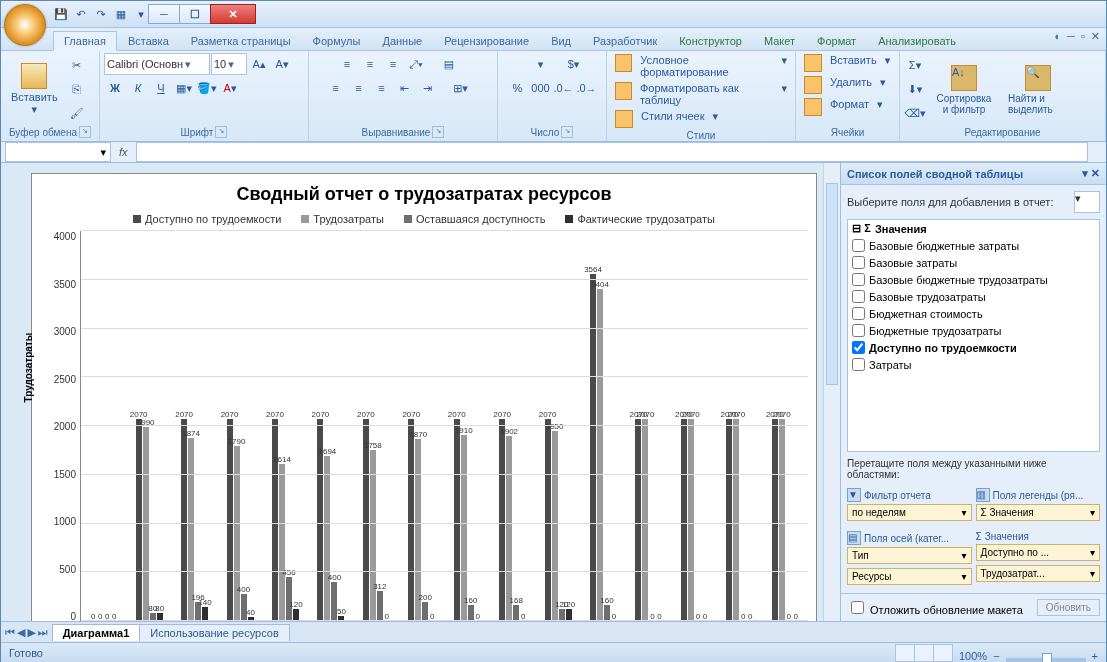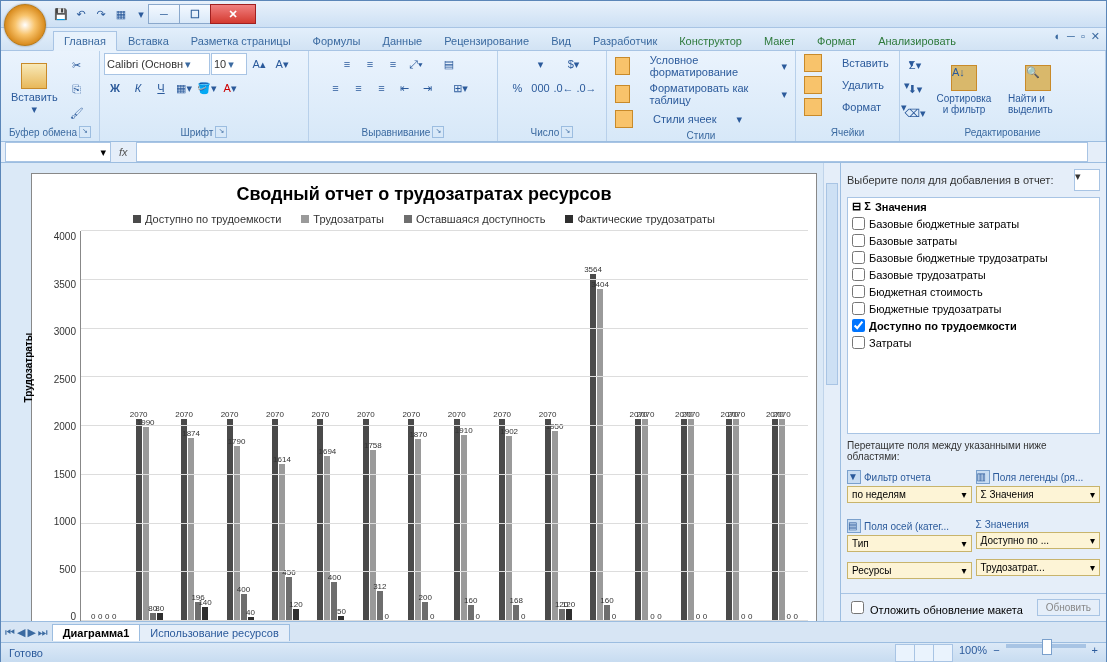--- a/index.html
+++ b/index.html
@@ -24,21 +24,21 @@
 .group-label{text-align:center;color:#3b6aa0;font-size:10px;padding:1px 0;display:flex;justify-content:center;align-items:center;gap:2px}
 .group-label .launcher{width:10px;height:10px;border:1px solid #9cbde0;font-size:7px;line-height:8px;color:#3b6aa0}
 .big-btn{display:flex;flex-direction:column;align-items:center;padding:2px 6px;color:#2b5a9b}
 .big-btn .ico{width:24px;height:24px;background:#f8c36b;border:1px solid #c88a2a;margin-bottom:2px}
 .big-btn .ico.paste{background:linear-gradient(#f8e9b8,#e8b85a)}
 .small-row{display:flex;gap:1px}
 .ribbtn{width:20px;height:20px;border:1px solid transparent;display:flex;align-items:center;justify-content:center;color:#2b5a9b;font-size:11px}
 .font-combo{height:20px;border:1px solid #a8c4e4;background:#fff;display:flex;align-items:center;padding:0 2px;font-size:11px;color:#333}
 .font-combo .dd{color:#3b6aa0;margin-left:2px}
 .stackv{display:flex;flex-direction:column;gap:2px}
-.menu-item{display:flex;align-items:center;gap:20px;color:#2b5a9b;padding:1px 4px;font-size:11px}
+.menu-item{display:flex;align-items:flex-start;gap:8px;color:#2b5a9b;padding:1px 4px;font-size:11px}
 .menu-item .ico16{width:16px;height:16px;background:#f8c36b;border:1px solid #c88a2a}
 .formula-bar{height:20px;background:#e5eef9;border-bottom:1px solid #9cbde0;display:flex;align-items:center}
 .name-box{width:100px;height:18px;background:#fff;border:1px solid #a8c4e4;margin-left:4px;display:flex;align-items:center;justify-content:flex-end;padding-right:4px}
 .fx{padding:0 8px;color:#555;font-style:italic}
 .formula-input{flex:1;height:18px;background:#fff;border:1px solid #a8c4e4;margin-right:18px}
 .content{flex:1;display:flex;overflow:hidden;background:#fff}
 .chart-area{flex:1;background:#dbe9f7;padding:10px 6px 6px 30px;position:relative;overflow:hidden}
 .chart-sheet{background:#fff;border:1px solid #888;height:100%;display:flex;flex-direction:column;padding:6px 8px}
 .chart-title{text-align:center;font-weight:bold;font-size:18px;color:#000;padding:4px 0 8px}
 .legend{display:flex;justify-content:center;gap:20px;font-size:11px;color:#333;margin-bottom:6px}
@@ -60,29 +60,29 @@
 .field-list{flex:1;overflow:auto;background:#fff;margin:0 6px;border:1px solid #a8c4e4}
 .field-item{display:flex;align-items:center;gap:4px;padding:2px 4px;border-bottom:0}
 .field-item.group-hdr{font-weight:bold}
 .field-item input{margin:0}
 .field-item.sel{font-weight:bold}
 .drag-hint{padding:6px;color:#333;font-size:10px}
 .drop-areas{display:grid;grid-template-columns:1fr 1fr;grid-template-rows:auto auto;gap:4px;padding:0 6px 4px}
 .drop-box{border:0;}
 .drop-box .hdr{display:flex;align-items:center;gap:3px;color:#2b5a9b;font-size:10px;padding:2px 0}
 .drop-box .hdr .ico12{width:12px;height:12px;background:#c9ddf2;border:1px solid #7aa0cc}
-.drop-box .val{background:#fdf4d6;border:1px solid #c8b46c;padding:2px 4px;font-size:10px;display:flex;justify-content:space-between;align-items:center;margin-bottom:10px}
+.drop-box .val{background:#fdf4d6;border:1px solid #c8b46c;padding:2px 4px;font-size:10px;display:flex;justify-content:space-between;align-items:center;margin-bottom:4px}
 .tp-footer{display:flex;align-items:center;justify-content:space-between;padding:4px 6px;border-top:1px solid #a8c4e4}
 .tp-footer button{font-size:10px;padding:2px 8px;border:1px solid #a8c4e4;background:#e5eef9;color:#888}
 .sheet-tabs{height:20px;background:#d7e5f4;border-top:1px solid #9cbde0;display:flex;align-items:center;font-size:11px}
 .sheet-tabs .nav{display:flex;gap:2px;padding:0 4px;color:#3b6aa0}
 .sheet-tab{padding:2px 10px;background:#fff;border:1px solid #9cbde0;border-bottom:none;margin-right:-1px}
 .sheet-tab.inactive{background:#e5eef9;color:#2b5a9b}
 .status-bar{height:20px;background:linear-gradient(#dce9f7,#c6dbf0);border-top:1px solid #9cbde0;display:flex;align-items:center;justify-content:space-between;padding:0 8px;color:#2b5a9b;font-size:11px}
-.zoom{display:flex;align-items:flex-start;gap:6px}
+.zoom{display:flex;align-items:flex-end;gap:6px}
 .zoom .slider{width:80px;height:4px;background:#a8c4e4;position:relative}
 .zoom .slider .thumb{position:absolute;width:8px;height:14px;background:#fff;border:1px solid #7aa0cc;top:-5px;left:36px}
 .view-btns{display:flex;gap:0}
 .view-btns div{width:18px;height:16px;border:1px solid #a8c4e4;background:#eaf3fd;margin-left:-1px}
 .scroll-v{width:16px;background:#e5eef9;border-left:1px solid #c0d4ea;position:relative}
 .scroll-v .thumb{position:absolute;left:2px;right:2px;top:20px;height:200px;background:#cde0f4;border:1px solid #a8c4e4}
 </style>
 </head>
 <body>
 
@@ -534,20 +534,24 @@
               <div class="gridline" style="bottom: 100%;"></div>
             </div>
         </div>
       </div>
     </div>
     <div class="scroll-v">
         <div class="thumb"></div>
       </div>
 
     <div class="task-pane">
+      <div class="tp-header">
+        <span>Список полей сводной таблицы</span>
+        <span><span>▾</span> <span>✕</span></span>
+      </div>
       <div class="tp-sub">
         <span>Выберите поля для добавления в отчет:</span>
         <div class="layout-btn">▾</div>
       </div>
       <div class="field-list">
         <div class="field-item group-hdr">⊟ Σ <span>Значения</span></div>
         <div id="fields">
             <div class="field-item"><input type="checkbox" style=""> Базовые бюджетные затраты</div>
             <div class="field-item"><input type="checkbox" style=""> Базовые затраты</div>
             <div class="field-item"><input type="checkbox" style=""> Базовые бюджетные трудозатраты</div>

